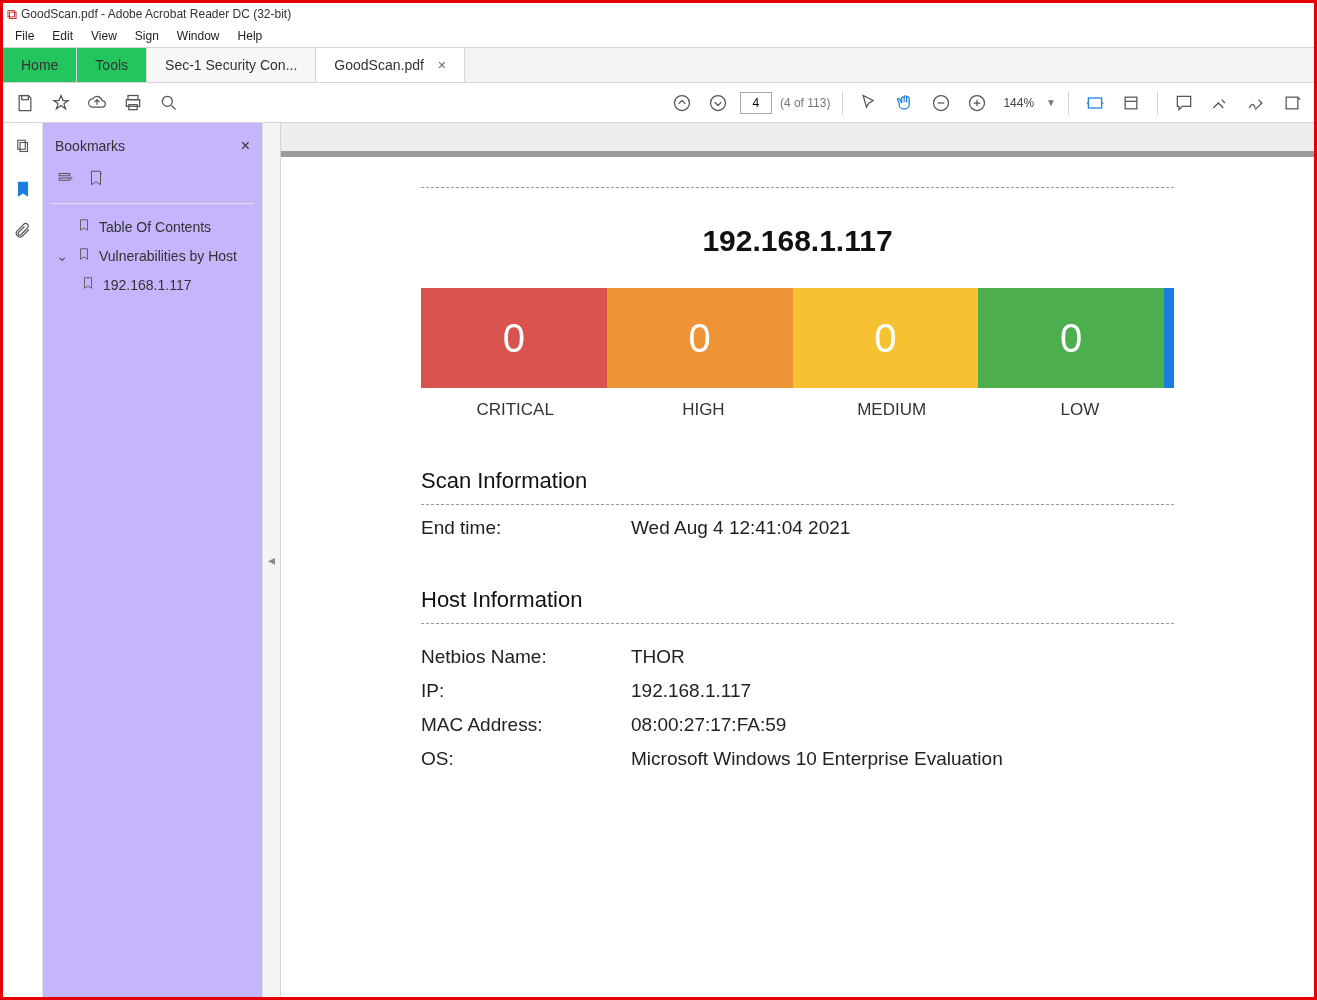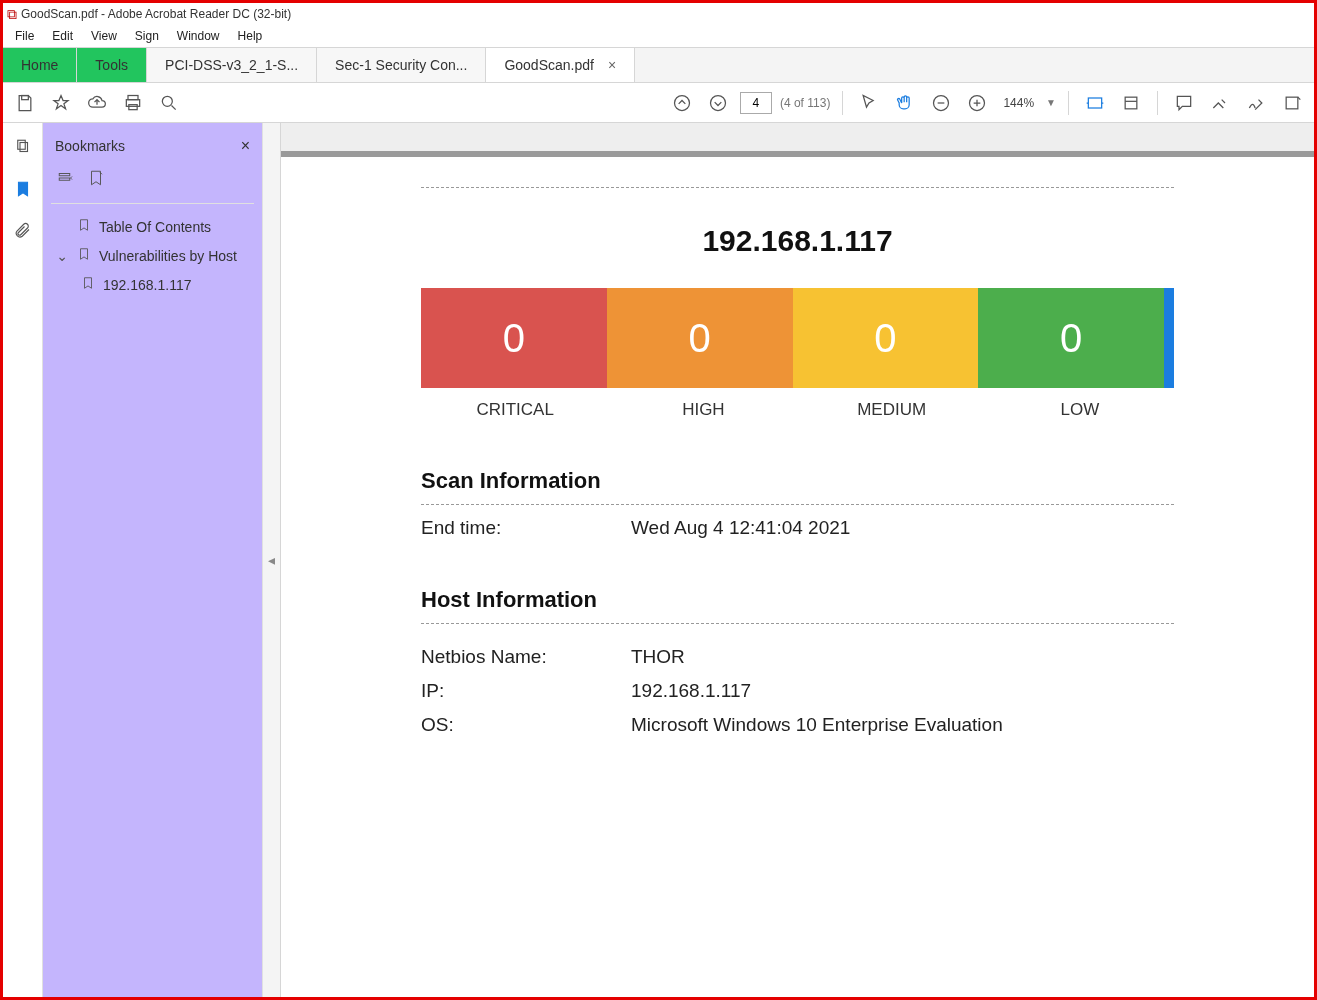--- a/index.html
+++ b/index.html
@@ -61,21 +61,21 @@
 .sev-row { display: flex; height: 100px; }
 .sev-cell { flex: 1; display: flex; align-items: center; justify-content: center; font-size: 40px; color: #fff; }
 .sev-critical { background: #d9534f; }
 .sev-high { background: #ee9336; }
 .sev-medium { background: #f7c232; }
 .sev-low { background: #4cae4c; }
 .sev-info { background: #1b7de0; width: 10px; flex: 0 0 10px; }
 .sev-labels { display: flex; margin-top: 12px; }
 .sev-labels div { flex: 1; text-align: center; font-size: 17px; color: #333; }
 
-.section-h { font-size: 22px; font-weight: 700; margin-top: 48px; color: #111; border-bottom: 1px dashed #999; padding-bottom: 10px; }
+.section-h { font-size: 22px; font-weight: 400; margin-top: 48px; color: #111; border-bottom: 1px dashed #999; padding-bottom: 10px; }
 .kv-row { display: flex; font-size: 19px; color: #222; margin-top: 22px; }
 .kv-row .k { width: 210px; }
 .kv-row.tight { margin-top: 12px; }
 </style>
 </head>
 <body>
 
 <div class="titlebar">
   <span class="app-icon">⧉</span>
   <span>GoodScan.pdf - Adobe Acrobat Reader DC (32-bit)</span>
@@ -87,23 +87,20 @@
   <span>View</span>
   <span>Sign</span>
   <span>Window</span>
   <span>Help</span>
 </div>
 
 <div class="tabs">
   <div class="tab home">Home</div>
   <div class="tab tools">Tools</div>
   <div class="tab">
-      <span>PCI-DSS-v3_2_1-S...</span>
-    </div>
-  <div class="tab">
       <span>Sec-1 Security Con...</span>
     </div>
   <div class="tab active">
       <span>GoodScan.pdf</span>
       <span class="close">×</span>
     </div>
 </div>
 
 <div class="toolbar">
   <div class="tb-btn">
@@ -314,18 +311,22 @@
       <div class="section-h">Host Information</div>
       <div class="kv-row">
           <div class="k">Netbios Name:</div>
           <div>THOR</div>
         </div>
       <div class="kv-row tight">
           <div class="k">IP:</div>
           <div>192.168.1.117</div>
         </div>
       <div class="kv-row tight">
+          <div class="k">MAC Address:</div>
+          <div>08:00:27:17:FA:59</div>
+        </div>
+      <div class="kv-row tight">
           <div class="k">OS:</div>
           <div>Microsoft Windows 10 Enterprise Evaluation</div>
         </div>
     </div>
   </div>
 </div>
 
 </body></html>

